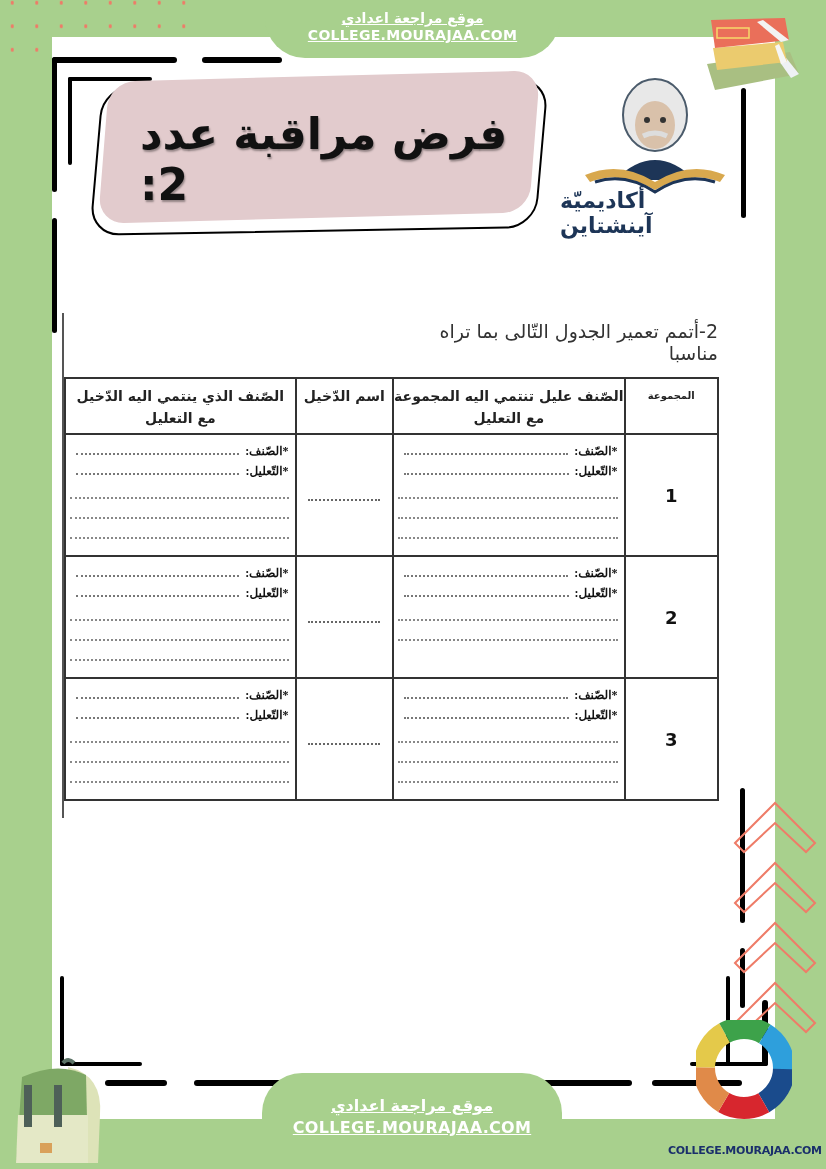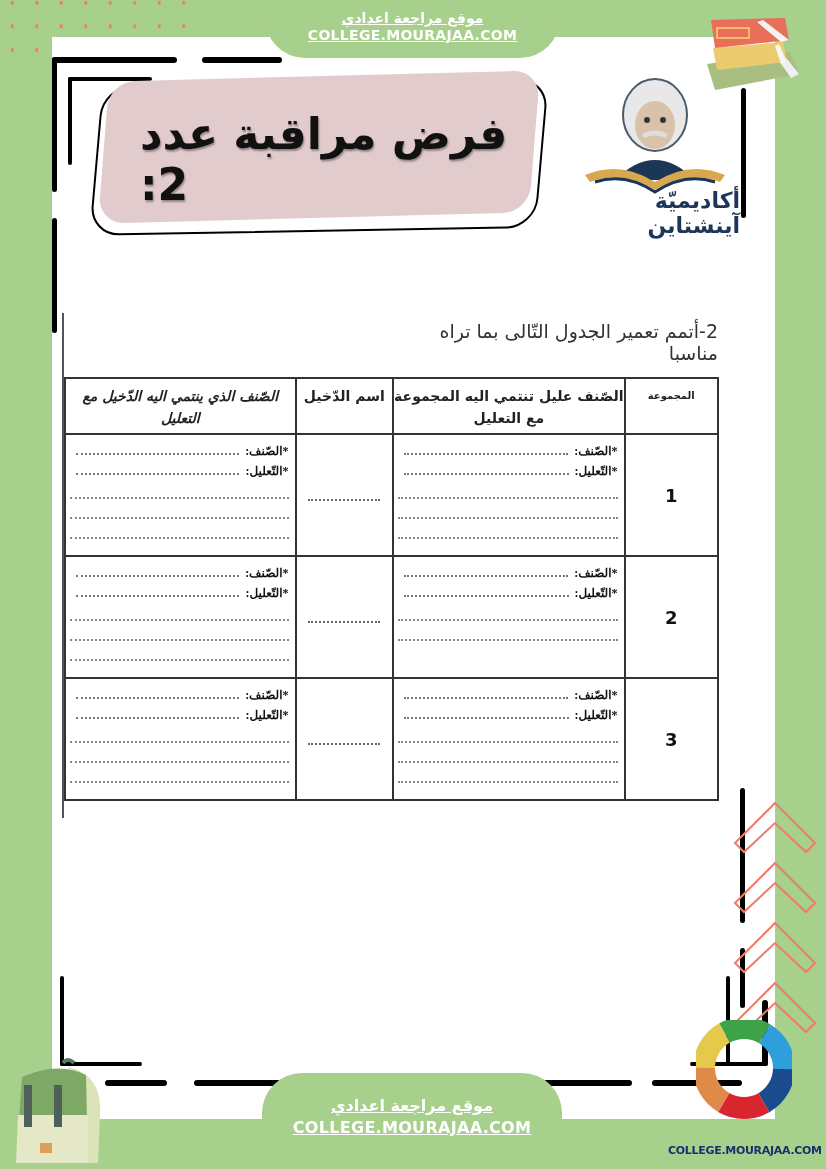--- a/index.html
+++ b/index.html
@@ -11,21 +11,21 @@
   .top-banner { left:265px; top:0; width:295px; height:58px; background:#a8d08d; border-radius:0 0 40px 40px; text-align:center; color:#fff; padding-top:10px; }
   .top-banner .ar { font-size:14px; font-weight:bold; text-decoration:underline; line-height:16px; direction:rtl; }
   .top-banner .en { font-size:14px; font-weight:bold; text-decoration:underline; line-height:18px; letter-spacing:0.3px; }
   .bottom-banner { left:262px; top:1073px; width:300px; height:96px; background:#a8d08d; border-radius:40px 40px 0 0; text-align:center; color:#fff; padding-top:22px; }
   .bottom-banner .ar { font-size:16px; font-weight:bold; text-decoration:underline; direction:rtl; line-height:22px; }
   .bottom-banner .en { font-size:16px; font-weight:bold; text-decoration:underline; line-height:22px; letter-spacing:0.3px; }
   .title-shadow { left:96px; top:82px; width:446px; height:150px; border:2.5px solid #000; border-radius:30px; transform:skewX(-6deg) rotate(-1deg); background:#fff; }
   .title-box { left:104px; top:76px; width:430px; height:142px; background:#e2cbcd; border-radius:26px; transform:skewX(-6deg) rotate(-1.5deg); }
   .title-text { left:140px; top:108px; width:370px; text-align:left; direction:rtl; font-size:44px; font-weight:bold; color:#111; text-shadow:1px 2px 2px rgba(0,0,0,0.35); letter-spacing:0.5px; }
   .logo { left:575px; top:70px; width:160px; height:160px; }
-  .logo-text { left:560px; top:188px; width:180px; text-align:right; direction:rtl; font-size:22px; color:#1d3557; font-weight:bold; }
+  .logo-text { left:560px; top:188px; width:180px; text-align:left; direction:rtl; font-size:22px; color:#1d3557; font-weight:bold; }
   .instr { left:400px; top:320px; width:318px; text-align:right; direction:rtl; font-size:19px; color:#333; }
   .left-line { left:62px; top:313px; width:2px; height:505px; background:#555; }
   table.grid { position:absolute; left:64px; top:377px; width:655px; border-collapse:collapse; direction:rtl; }
   table.grid th, table.grid td { border:2px solid #333; vertical-align:top; }
   table.grid th { height:56px; font-size:14px; font-weight:bold; color:#222; text-align:center; padding-top:6px; line-height:22px; }
   table.grid th.small { font-size:10px; font-weight:bold; padding-top:6px; }
   table.grid td { height:122px; }
   .num { font-size:18px; font-weight:bold; text-align:center; vertical-align:middle !important; color:#111; }
   .cell { padding:4px 6px 2px 4px; font-size:12px; direction:rtl; }
   .ln { display:flex; direction:rtl; align-items:flex-end; height:20px; white-space:nowrap;font-family:Liberation Serif, serif; }
@@ -95,21 +95,21 @@
 <div class="abs instr">2-أتمم تعمير الجدول التّالى بما تراه مناسبا</div>
 
 <div class="abs left-line"></div>
 
 <table class="grid">
   <thead>
     <tr>
       <th class="small" style="width:92px;">المجموعة</th>
       <th style="width:228px;">الصّنف عليل تنتمي اليه المجموعة مع التعليل</th>
       <th style="width:96px;margin-top:18px;">اسم الدّخيل</th>
-      <th style="width:227px;font-style:italic;">الصّنف الذي ينتمي اليه الدّخيل مع التعليل</th>
+      <th style="width:227px;">الصّنف الذي ينتمي اليه الدّخيل مع التعليل</th>
     </tr>
   </thead>
   <tbody>
 
     <tr>
       <td class="num">1</td>
       <td class="cell">
         <div class="ln">
             <span class="lab">*الصّنف:</span>
             <span class="dotfill"></span>

